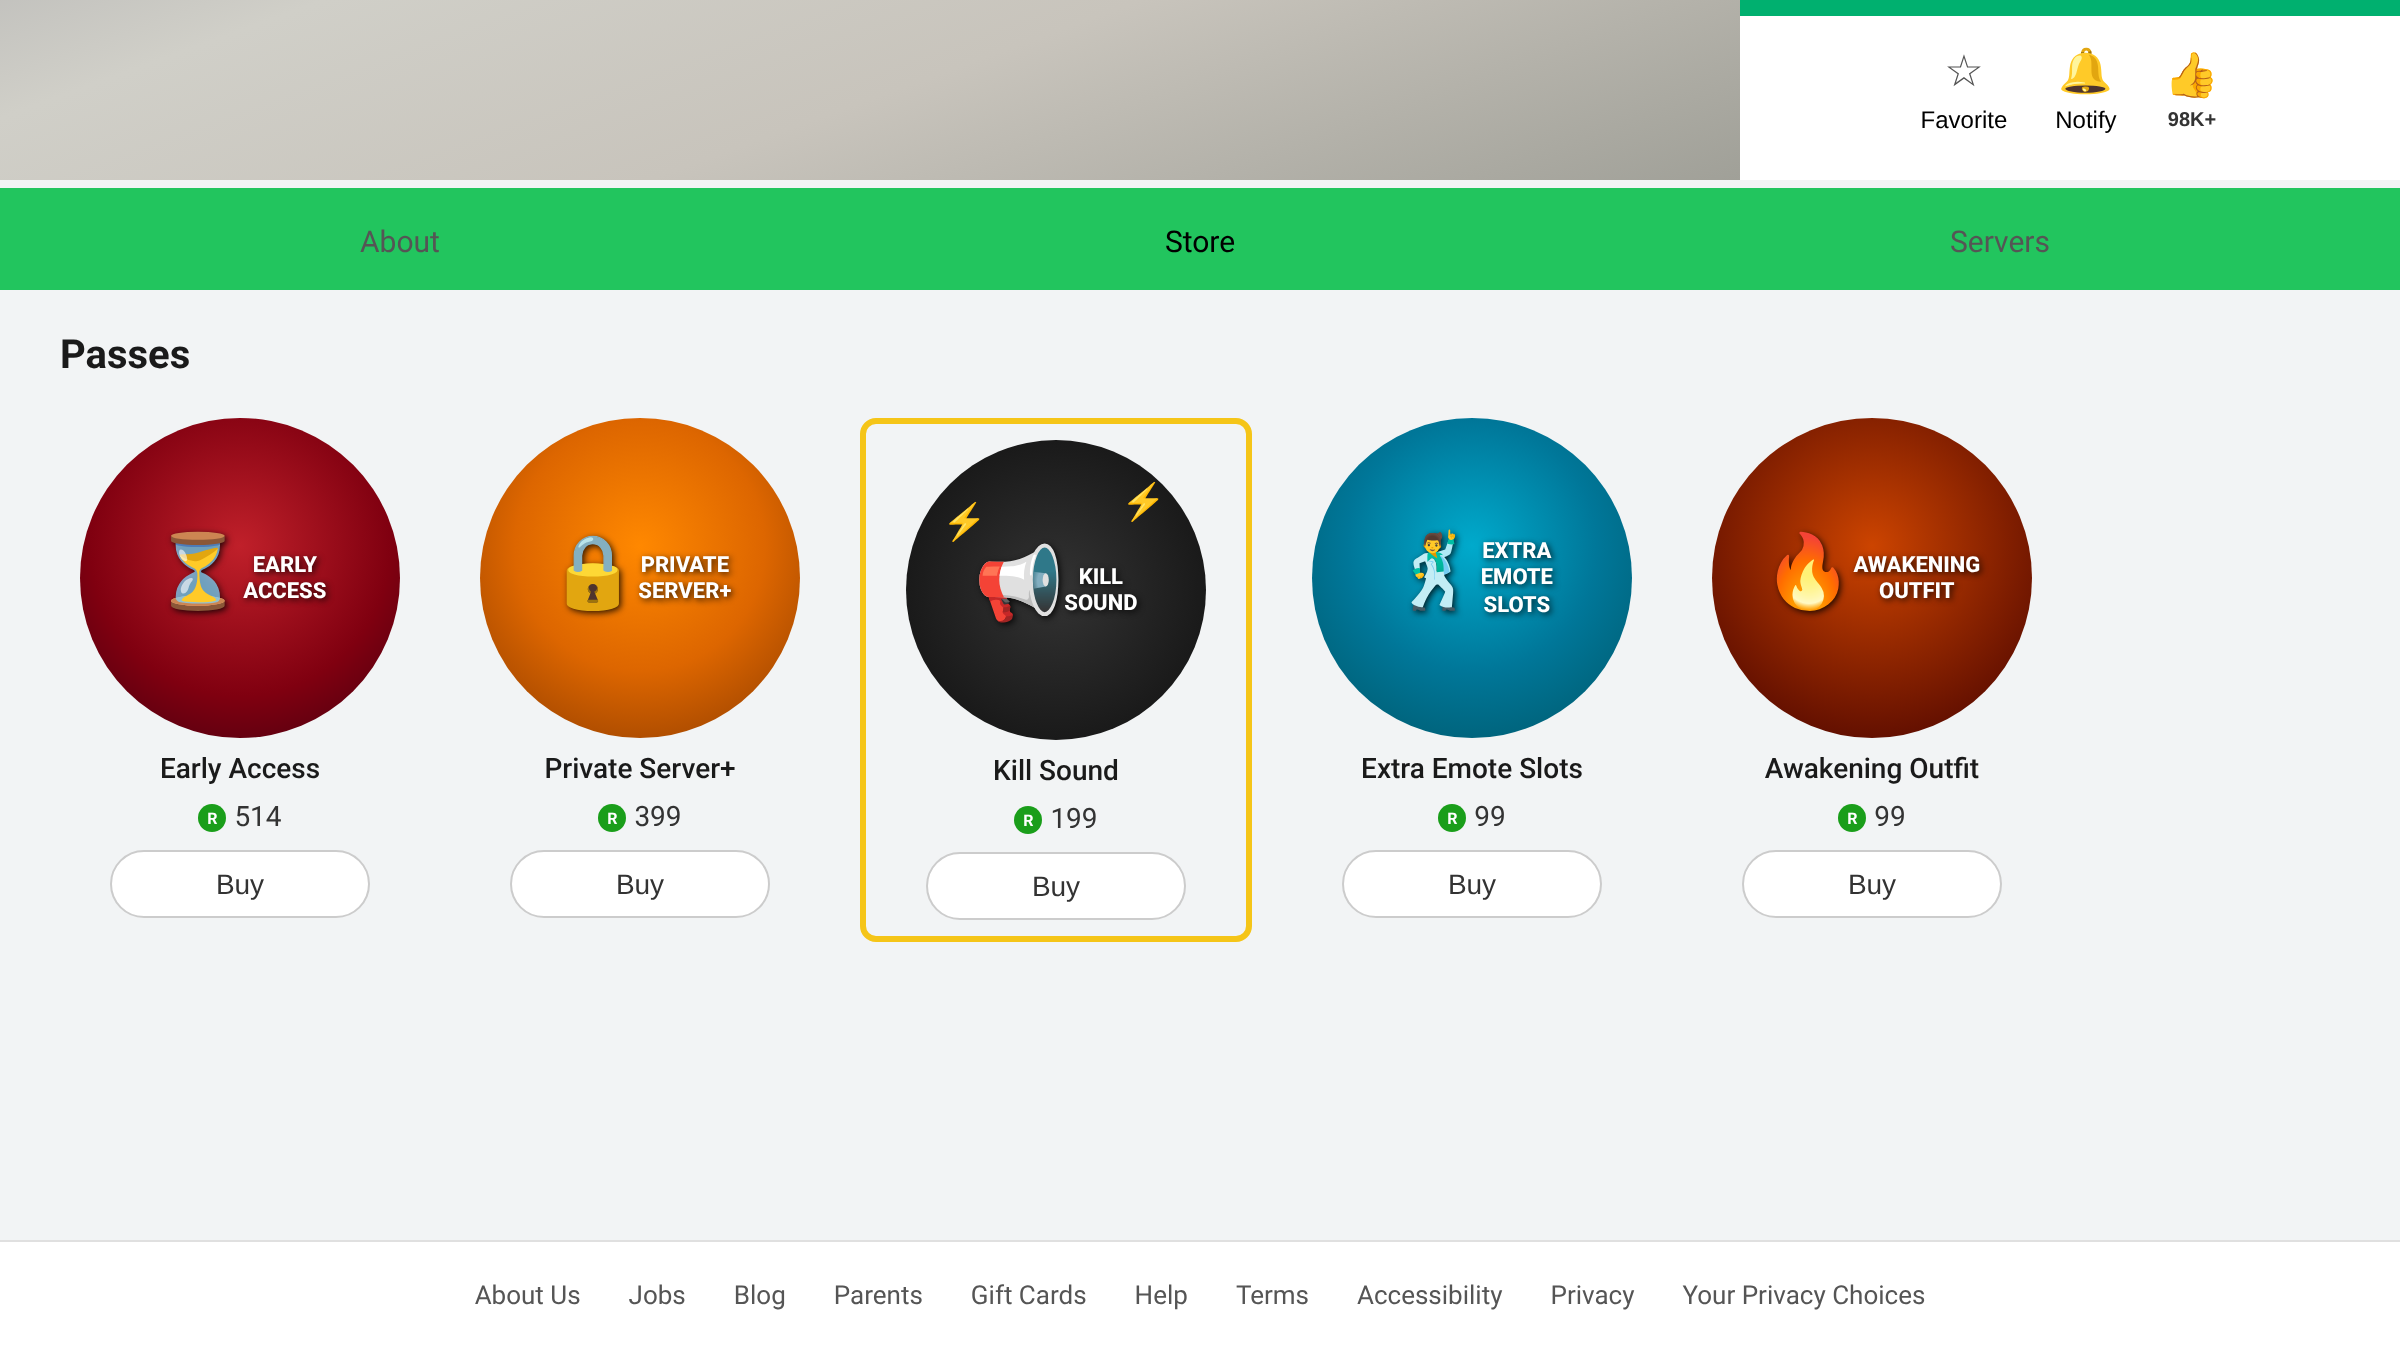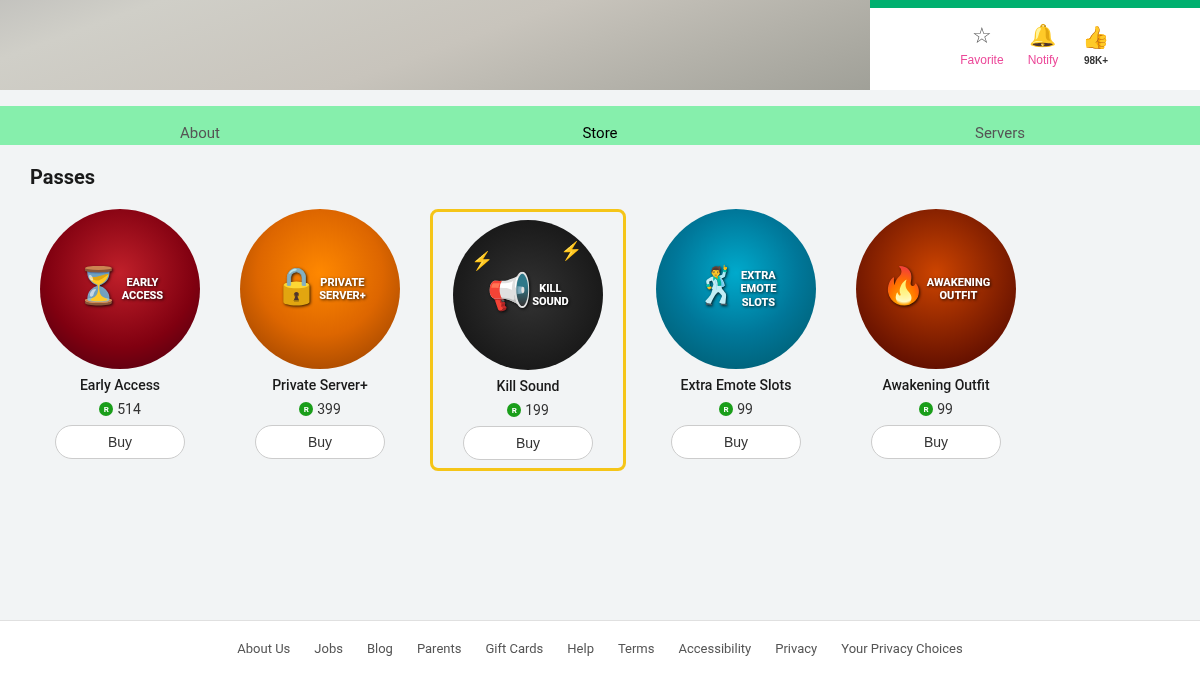--- a/index.html
+++ b/index.html
@@ -59,45 +59,45 @@
       color: #333;
       border: none;
       background: none;
     }
     .header-action-btn .icon {
       font-size: 22px;
       color: #555;
     }
     .header-action-btn .label {
       font-size: 12px;
-      color: #ec4899;
+      color: #000000;
     }
     .header-action-btn .count {
       font-size: 10px;
       font-weight: 600;
       color: #333;
     }
 
     .green-btn {
       position: absolute;
       top: 0;
       right: 0;
       left: 0;
       height: 8px;
       background: #00b06f;
     }
 
     
     .tabs-bar {
       position: absolute;
-      top: 106px;
+      top: 94px;
       left: 0;
       right: 0;
       height: 55px;
-      background: #86efac;
+      background: #22c55e;
       border-bottom: 1px solid #e0e0e0;
       display: flex;
       align-items: stretch;
     }
 
     .tab-item {
       flex: 1;
       display: flex;
       align-items: center;
       justify-content: center;

